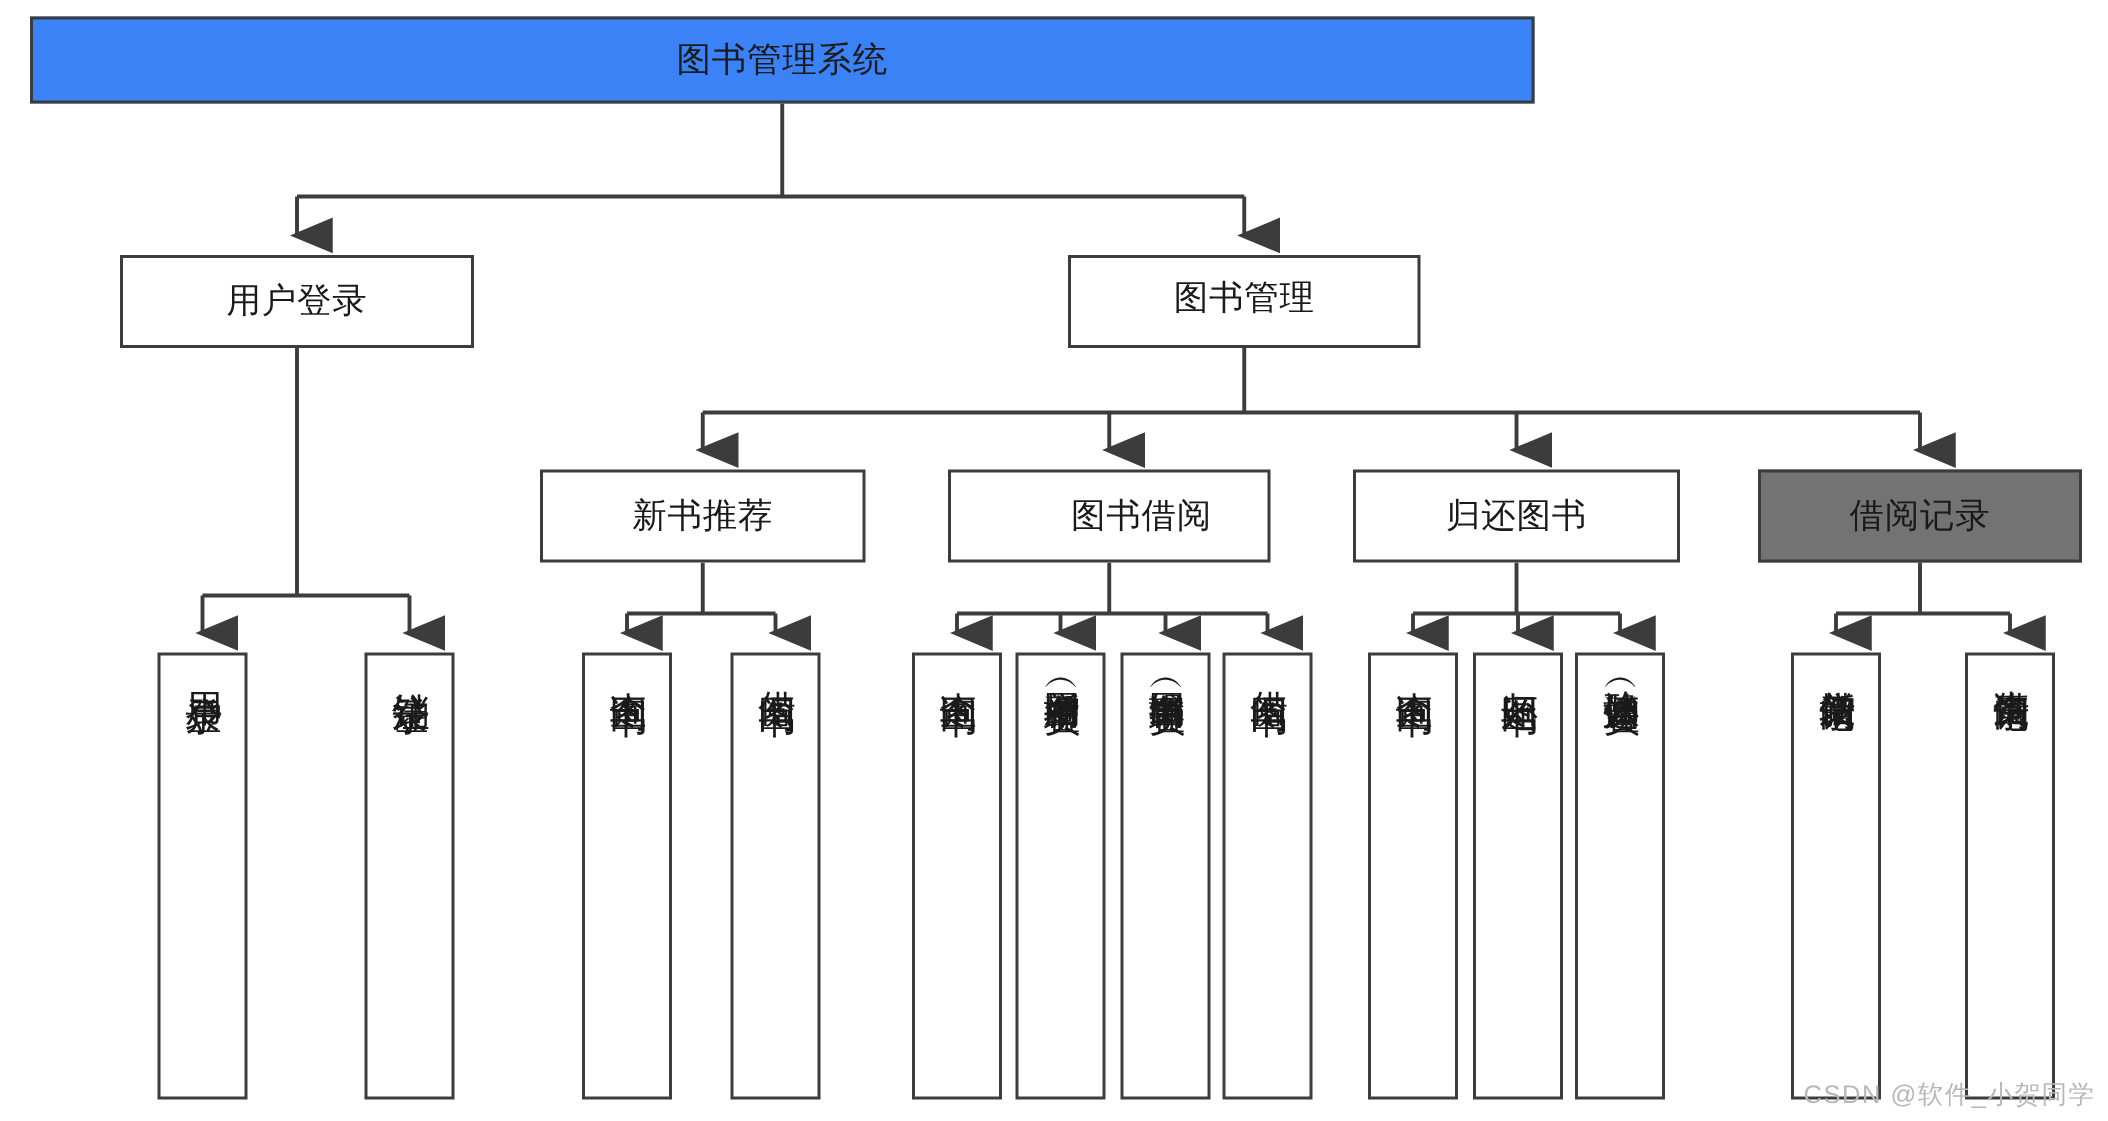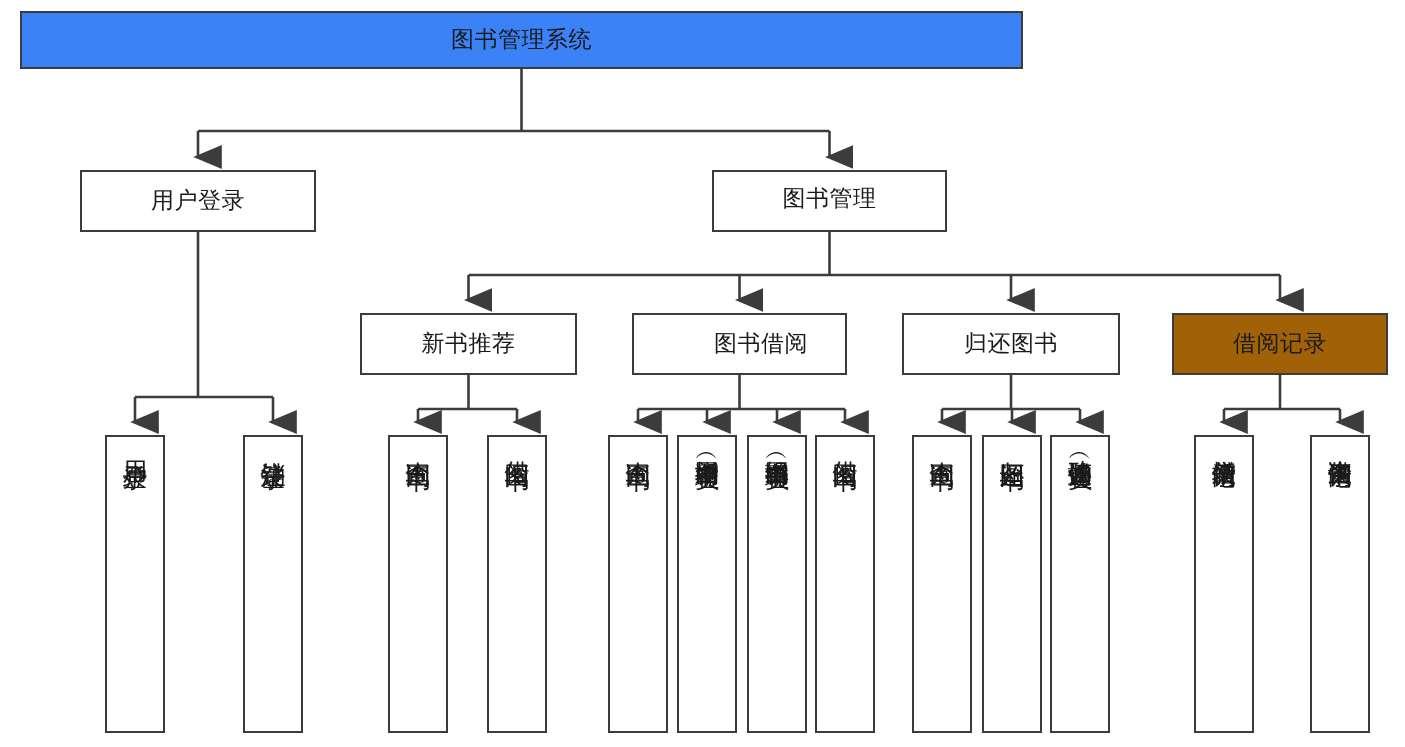--- a/index.html
+++ b/index.html
@@ -131,21 +131,21 @@
 
   <div class="node horiz" id="n-l3-0" style="left: 360px; top: 313px; width: 217px; height: 62px; border-color: rgb(60, 60, 60); background: rgb(255, 255, 255); color: rgb(26, 26, 26);">
     <span class="label">新书推荐</span>
   </div>
   <div class="node horiz" id="n-l3-1" style="left: 632px; top: 313px; width: 215px; height: 62px; border-color: rgb(60, 60, 60); background: rgb(255, 255, 255); color: rgb(26, 26, 26); padding-left: 43px;">
     <span class="label">图书借阅</span>
   </div>
   <div class="node horiz" id="n-l3-2" style="left: 902px; top: 313px; width: 218px; height: 62px; border-color: rgb(60, 60, 60); background: rgb(255, 255, 255); color: rgb(26, 26, 26);">
     <span class="label">归还图书</span>
   </div>
-  <div class="node horiz" id="n-l3-3" style="left: 1172px; top: 313px; width: 216px; height: 62px; border-color: rgb(60, 60, 60); background: #a16207; color: rgb(26, 26, 26);">
+  <div class="node horiz" id="n-l3-3" style="left: 1172px; top: 313px; width: 216px; height: 62px; border-color: rgb(60, 60, 60); background: #737373; color: rgb(26, 26, 26);">
     <span class="label">借阅记录</span>
   </div>
 
   <div class="node vert" id="n-lf-0" style="left: 105px; top: 435px; width: 60px; height: 298px; border-color: rgb(60, 60, 60); background: rgb(255, 255, 255); color: rgb(26, 26, 26);">
     <span class="label">用户登录</span>
   </div>
   <div class="node vert" id="n-lf-1" style="left: 243px; top: 435px; width: 60px; height: 298px; border-color: rgb(60, 60, 60); background: rgb(255, 255, 255); color: rgb(26, 26, 26);">
     <span class="label">注销登录</span>
   </div>
   <div class="node vert" id="n-lf-2" style="left: 388px; top: 435px; width: 60px; height: 298px; border-color: rgb(60, 60, 60); background: rgb(255, 255, 255); color: rgb(26, 26, 26);">
@@ -175,14 +175,15 @@
   <div class="node vert tall" id="n-lf-10" style="left: 1050px; top: 435px; width: 60px; height: 298px; border-color: rgb(60, 60, 60); background: rgb(255, 255, 255); color: rgb(26, 26, 26);">
     <span class="label">确认归还（管理员）</span>
   </div>
   <div class="node vert tall" id="n-lf-11" style="left: 1194px; top: 435px; width: 60px; height: 298px; border-color: rgb(60, 60, 60); background: rgb(255, 255, 255); color: rgb(26, 26, 26);">
     <span class="label">新增借阅记录</span>
   </div>
   <div class="node vert tall" id="n-lf-12" style="left: 1310px; top: 435px; width: 60px; height: 298px; border-color: rgb(60, 60, 60); background: rgb(255, 255, 255); color: rgb(26, 26, 26);">
     <span class="label">查询借阅记录</span>
   </div>
 
+  <div class="watermark">CSDN @软件_小贺同学</div>
 
 </div>
 
 </body></html>

